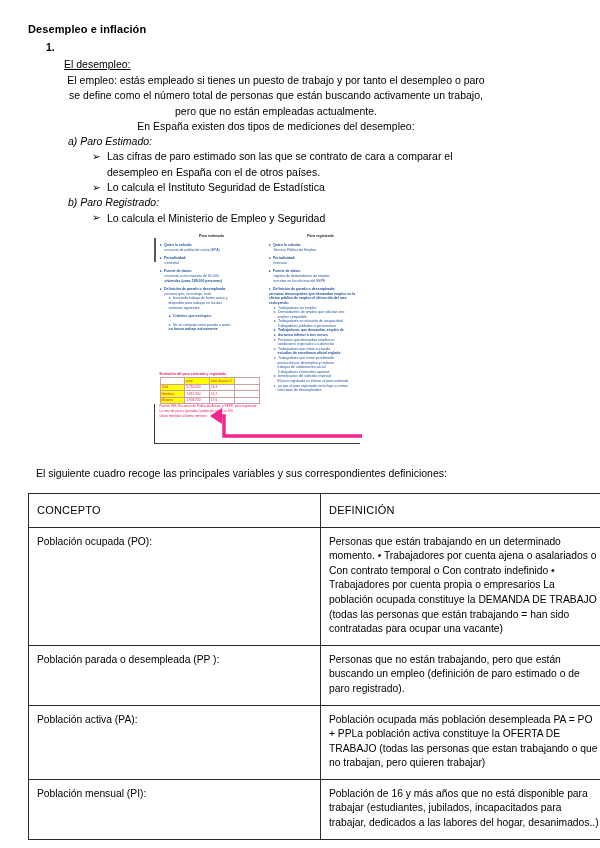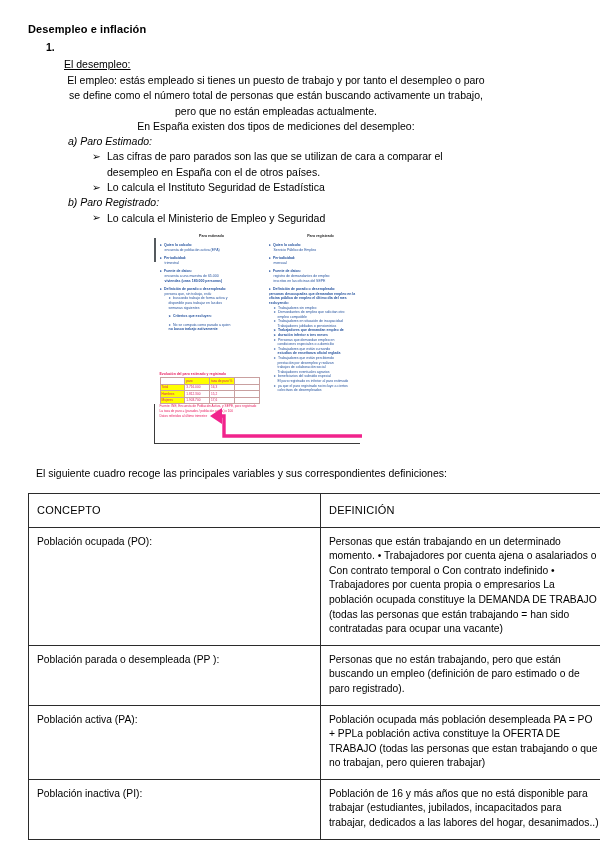--- a/index.html
+++ b/index.html
@@ -245,21 +245,21 @@
     <span class="section-num">1.</span>
   </div>
 
   <div class="body-block">
     <p class="subhead">El desempleo:</p>
     <p class="para">El empleo: estás empleado si tienes un puesto de trabajo y por tanto el desempleo o paro se define como el número total de personas que están buscando activamente un trabajo, pero que no están empleadas actualmente.</p>
     <p class="para">En España existen dos tipos de mediciones del desempleo:</p>
 
     <p class="lettered">a) Paro Estimado:</p>
     <ul class="bullets">
-      <li><span class="marker">➢</span><span>Las cifras de paro parados son las que se utilizan de cara a comparar el desempleo en España con el de otros países.</span></li>
+      <li><span class="marker">➢</span><span>Las cifras de paro estimado son las que se contrato de cara a comparar el desempleo en España con el de otros países.</span></li>
       <li><span class="marker">➢</span><span>Lo calcula el Instituto Seguridad de Estadística</span></li>
     </ul>
 
     <p class="lettered">b) Paro Registrado:</p>
     <ul class="bullets">
       <li><span class="marker">➢</span><span>Lo calcula el Ministerio de Empleo y Seguridad</span></li>
     </ul>
   </div>
 
   <div class="figure">
@@ -384,19 +384,19 @@
     </tr>
     <tr>
       <td class="c1">Población parada o desempleada (PP ):</td>
       <td class="c2">Personas que no están trabajando, pero que están buscando un empleo (definición de paro estimado o de paro registrado).</td>
     </tr>
     <tr>
       <td class="c1">Población activa (PA):</td>
       <td class="c2">Población ocupada más población desempleada PA = PO + PPLa población activa constituye la OFERTA DE TRABAJO (todas las personas que estan trabajando o que no trabajan, pero quieren trabajar)</td>
     </tr>
     <tr>
-      <td class="c1">Población inactiva (PI):</td>
+      <td class="c1">Población mensual (PI):</td>
       <td class="c2">Población de 16 y más años que no está disponible para trabajar (estudiantes, jubilados, incapacitados para trabajar, dedicados a las labores del hogar, desanimados..)</td>
     </tr>
   </tbody>
     </table>
 
 </div>
 
 </body></html>

